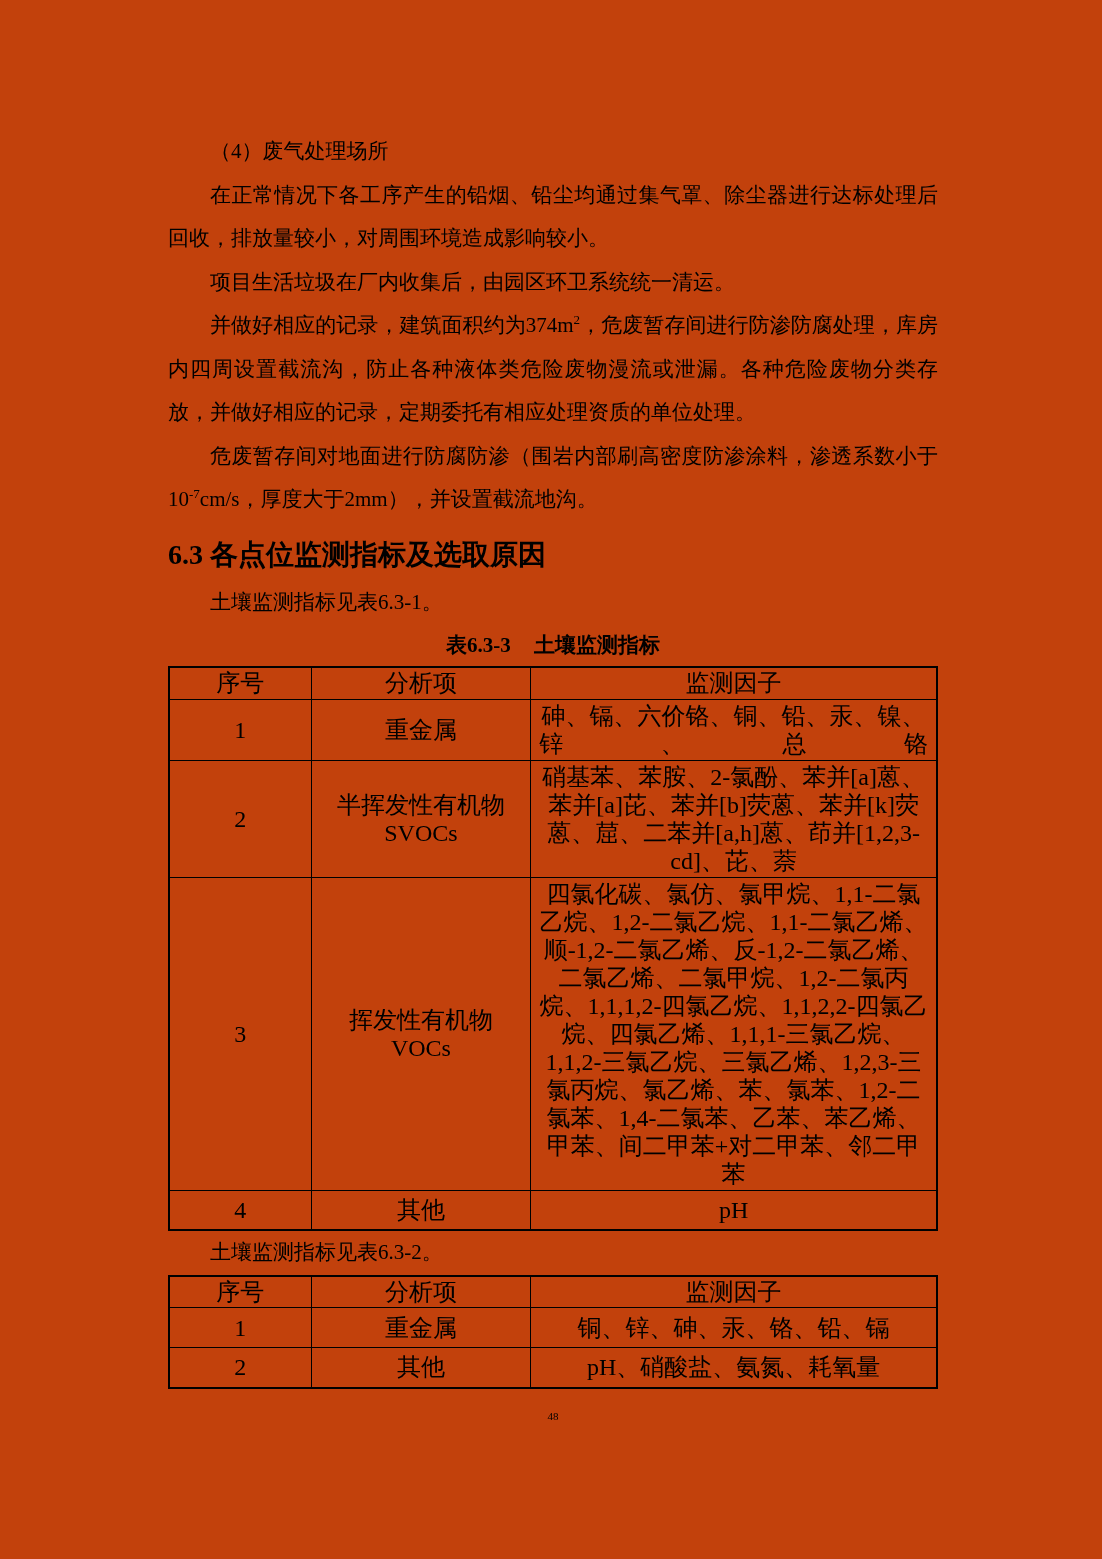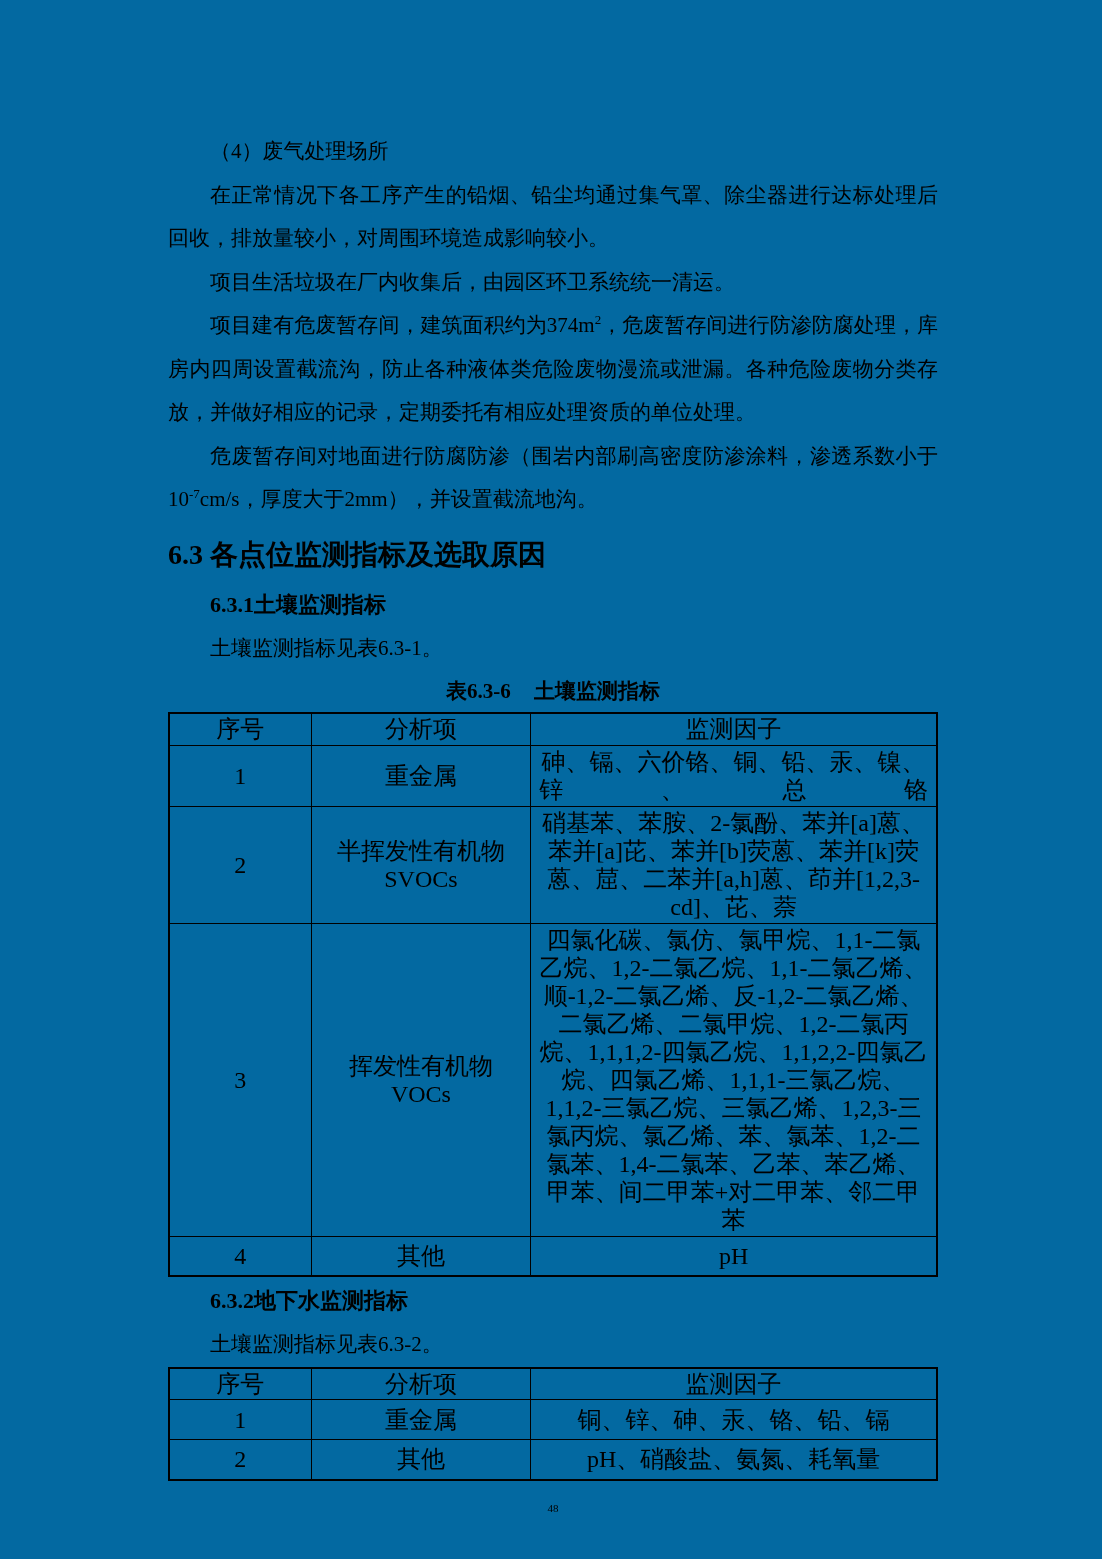--- a/index.html
+++ b/index.html
@@ -1,21 +1,21 @@
 <!DOCTYPE html>
 <html lang="zh"><head>
 <meta charset="utf-8">
 <style>
   html,body{margin:0;padding:0;background:#ffffff;}
   .page{
     position:relative;
     width:1102px;height:1559px;
     box-sizing:border-box;
     padding:130px 164px 0 168px;
-    background:#0369a1;
+    background:#c2410c;
     color:#000;
     font-family:"Liberation Serif","DejaVu Serif",serif;
   }
   
   .body-p{
     margin:0;
     font-size:21px;
     line-height:43.5px;
     text-align:justify;
     text-indent:2em;
@@ -82,30 +82,29 @@
 </style>
 </head>
 <body>
 
 <div class="page">
 
   <p class="body-p">（4）废气处理场所</p>
   <p class="body-p">在正常情况下各工序产生的铅烟、铅尘均通过集气罩、除尘器进行达标处理后回收，排放量较小，对周围环境造成影响较小。</p>
   <p class="body-p">项目生活垃圾在厂内收集后，由园区环卫系统统一清运。</p>
 
-  <p class="body-p"><span>项目建有危废暂存间，建筑面积约为374m</span><sup>2</sup><span>，危废暂存间进行防渗防腐处理，库房内四周设置截流沟，防止各种液体类危险废物漫流或泄漏。各种危险废物分类存放，并做好相应的记录，定期委托有相应处理资质的单位处理。</span></p>
+  <p class="body-p"><span>并做好相应的记录，建筑面积约为374m</span><sup>2</sup><span>，危废暂存间进行防渗防腐处理，库房内四周设置截流沟，防止各种液体类危险废物漫流或泄漏。各种危险废物分类存放，并做好相应的记录，定期委托有相应处理资质的单位处理。</span></p>
 
   <p class="body-p"><span>危废暂存间对地面进行防腐防渗（围岩内部刷高密度防渗涂料，渗透系数小于10</span><sup>-7</sup><span>cm/s，厚度大于2mm），并设置截流地沟。</span></p>
 
   <h1 class="h63">6.3 各点位监测指标及选取原因</h1>
 
-  <h2 class="h-sub">6.3.1土壤监测指标</h2>
   <p class="body-p">土壤监测指标见表6.3-1。</p>
 
-  <div class="tbl-caption"><span>表6.3-6</span><span class="cap-title">土壤监测指标</span></div>
+  <div class="tbl-caption"><span>表6.3-3</span><span class="cap-title">土壤监测指标</span></div>
 
   <table class="data-tbl">
     <colgroup>
         <col class="c-no">
         <col class="c-item">
         <col class="c-factors">
       </colgroup>
     <thead>
       <tr>
         <th>序号</th>
@@ -132,21 +131,20 @@
         <td class="cell-factors">四氯化碳、氯仿、氯甲烷、1,1-二氯乙烷、1,2-二氯乙烷、1,1-二氯乙烯、顺-1,2-二氯乙烯、反-1,2-二氯乙烯、二氯乙烯、二氯甲烷、1,2-二氯丙烷、1,1,1,2-四氯乙烷、1,1,2,2-四氯乙烷、四氯乙烯、1,1,1-三氯乙烷、1,1,2-三氯乙烷、三氯乙烯、1,2,3-三氯丙烷、氯乙烯、苯、氯苯、1,2-二氯苯、1,4-二氯苯、乙苯、苯乙烯、甲苯、间二甲苯+对二甲苯、邻二甲苯</td>
       </tr>
       <tr class="spacer-row1">
         <td>4</td>
         <td class="cell-item">其他</td>
         <td class="cell-factors centered">pH</td>
       </tr>
     </tbody>
   </table>
 
-  <h2 class="h-sub">6.3.2地下水监测指标</h2>
   <p class="body-p">土壤监测指标见表6.3-2。</p>
 
 
   <table class="data-tbl">
     <colgroup>
         <col class="c-no">
         <col class="c-item">
         <col class="c-factors">
       </colgroup>
     <thead>

